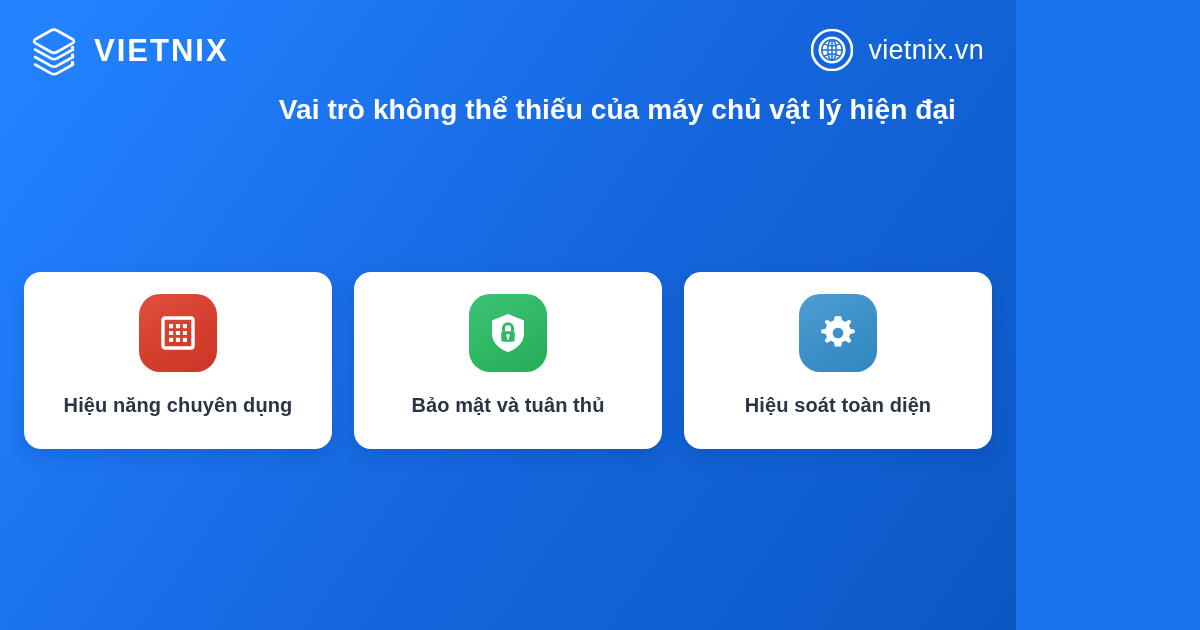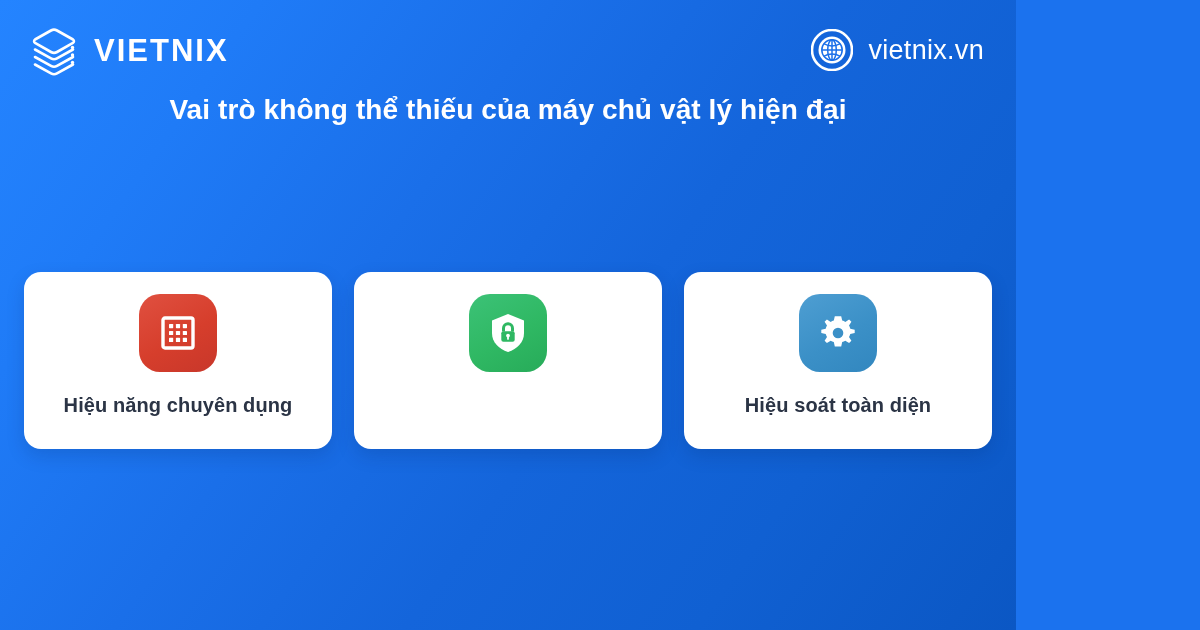--- a/index.html
+++ b/index.html
@@ -79,21 +79,21 @@
     line-height: 1;
     white-space: nowrap;
   }
 
   
   .headline {
     position: absolute;
     left: 0;
     right: 0;
     top: 92px;
-    text-align: center;
+    text-align: right;
     color: #ffffff;
     font-size: 28px;
     font-weight: bold;
     letter-spacing: 0.1px;
     line-height: 1.25;
     padding: 0 60px;
   }
 
   
   .cards {
@@ -211,20 +211,21 @@
     <div class="card">
       <div class="card-icon icon-green">
         <svg width="40" height="42" viewBox="0 0 40 42" xmlns="http://www.w3.org/2000/svg">
           <path d="M20 2 L36 8.6 V21 c0 9.4 -6.6 15.8 -16 19 C10.6 36.8 4 30.4 4 21 V8.6 Z" fill="#ffffff"></path>
           <path d="M15.5 19.5 v-3.2 a4.5 4.5 0 0 1 9 0 v3.2" fill="none" stroke="#2fb863" stroke-width="3"></path>
           <rect x="13.3" y="19.2" width="13.4" height="10.6" rx="2.1" fill="#2fb863"></rect>
           <circle cx="20" cy="23.6" r="1.9" fill="#ffffff"></circle>
           <rect x="19.1" y="24.2" width="1.8" height="3.6" rx="0.9" fill="#ffffff"></rect>
         </svg>
       </div>
+      <div class="card-label">Bảo mật và tuân thủ</div>
     </div>
 
     <div class="card">
       <div class="card-icon icon-blue">
         <svg width="40" height="40" viewBox="0 0 40 40" xmlns="http://www.w3.org/2000/svg">
           <path fill="#ffffff" d="M20 3.2 l3.2 0 1.0 4.4 a13 13 0 0 1 3.1 1.3 l3.8 -2.4 2.3 2.3 -2.4 3.8 a13 13 0 0 1 1.3 3.1 l4.4 1.0 0 3.2 -4.4 1.0 a13 13 0 0 1 -1.3 3.1 l2.4 3.8 -2.3 2.3 -3.8 -2.4 a13 13 0 0 1 -3.1 1.3 l-1.0 4.4 -3.2 0 -3.2 0 -1.0 -4.4 a13 13 0 0 1 -3.1 -1.3 l-3.8 2.4 -2.3 -2.3 2.4 -3.8 a13 13 0 0 1 -1.3 -3.1 l-4.4 -1.0 0 -3.2 4.4 -1.0 a13 13 0 0 1 1.3 -3.1 l-2.4 -3.8 2.3 -2.3 3.8 2.4 a13 13 0 0 1 3.1 -1.3 l1.0 -4.4 Z"></path>
           <circle cx="20" cy="20" r="5.3" fill="#3b90c7"></circle>
         </svg>
       </div>
       <div class="card-label">Hiệu soát toàn diện</div>

